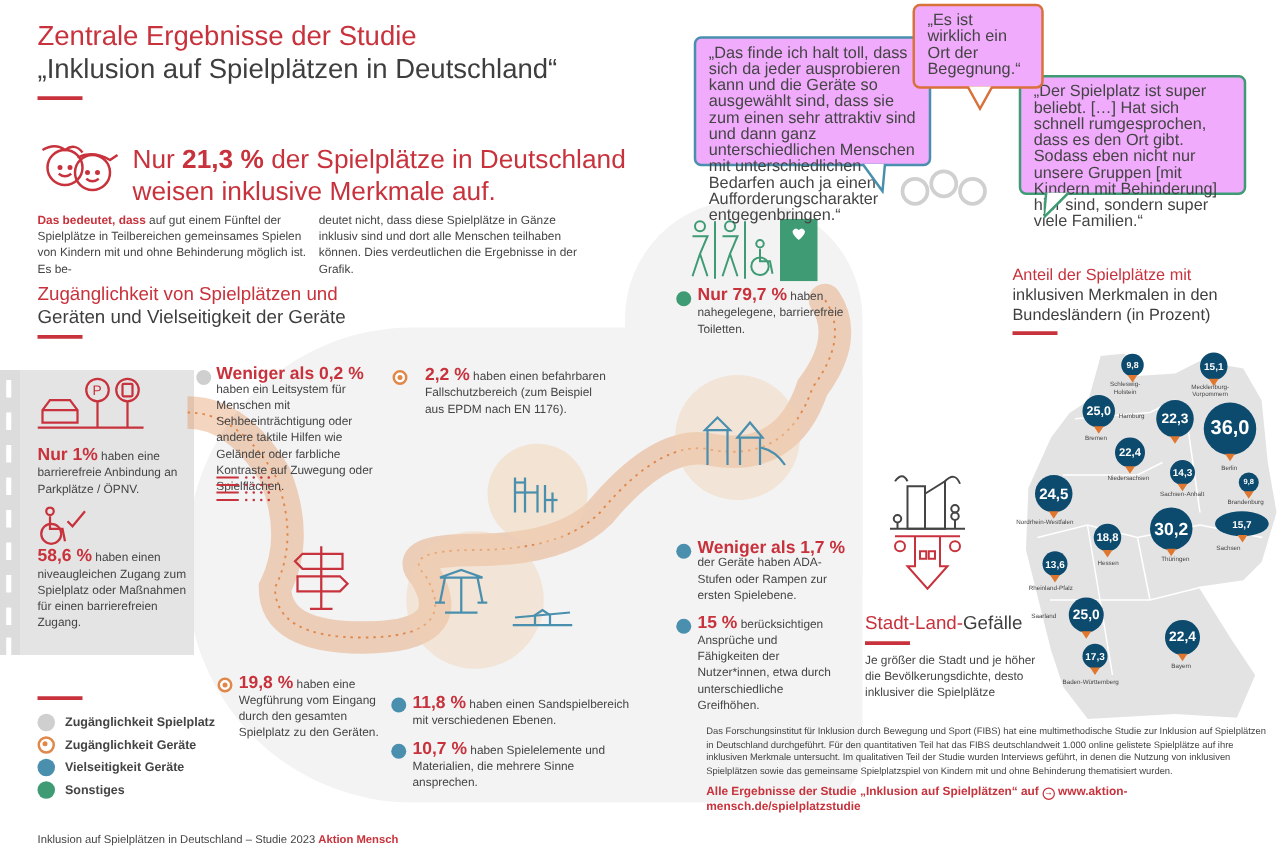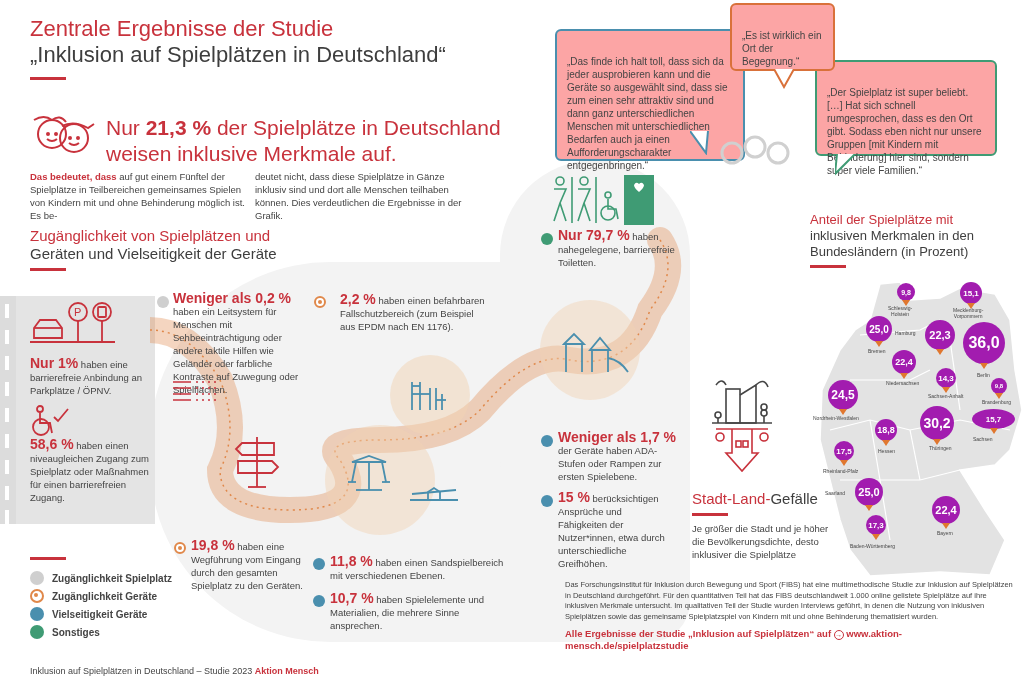--- a/index.html
+++ b/index.html
@@ -21,24 +21,24 @@
   .road-inner { position: absolute; left: 16px; top: 0; width: 139px; height: 228px; background: #e4e4e4; }
   .dash { position: absolute; left: 5px; width: 4px; height: 14px; background: #fff; }
   .stat { position: absolute; font-size: 9.5px; line-height: 13px; color: #444; }
   .stat .big { font-size: 14px; font-weight: bold; color: #c8323c; }
   .dot { position: absolute; width: 12px; height: 12px; border-radius: 50%; }
   .dot.grey { background: #cfcfcf; }
   .dot.blue { background: #4a8fae; }
   .dot.green { background: #3f9b74; }
   .dot.orange { background: #fff; border: 2px solid #e0884a; }
   .dot.orange::after { content: ""; position: absolute; left: 2px; top: 2px; width: 4px; height: 4px; border-radius: 50%; background: #e0884a; }
-  .bubble { position: absolute; background: #fca5a5; border-radius: 6px; font-size: 10px; line-height: 13px; color: #444; padding: 24px 10px; }
+  .bubble { position: absolute; background: #f0abfc; border-radius: 6px; font-size: 13px; line-height: 13px; color: #444; padding: 4px 10px; }
   .legend-item { position: absolute; left: 30px; font-size: 10px; font-weight: bold; color: #444; display: flex; align-items: center; gap: 8px; }
   .legend-item .dot { position: static; width: 14px; height: 14px; }
-  .pin { position: absolute; background: #a21caf; color: #fff; font-weight: bold; border-radius: 50%; display: flex; align-items: center; justify-content: center; }
+  .pin { position: absolute; background: #0c4a6e; color: #fff; font-weight: bold; border-radius: 50%; display: flex; align-items: center; justify-content: center; }
   .pin::after { content: ""; position: absolute; bottom: -5px; left: 50%; margin-left: -4px; border-left: 4px solid transparent; border-right: 4px solid transparent; border-top: 6px solid #e0772f; }
   .state { position: absolute; font-size: 5px; color: #444; text-align: center; white-space: nowrap; }
   .footer { left: 30px; top: 666px; font-size: 9px; color: #444; }
   .footer b { color: #c8323c; }
   .method { left: 565px; top: 580px; width: 450px; font-size: 7.5px; line-height: 10.5px; color: #444; }
   .cta { left: 565px; top: 628px; font-size: 9.5px; font-weight: bold; color: #c8323c; }
 </style>
 </head>
 <body>
 
@@ -275,21 +275,21 @@
 </div>
 <div class="legend-item" style="top:607px;">
   <span class="dot blue"></span>
     <span>Vielseitigkeit Geräte</span>
 </div>
 <div class="legend-item" style="top:625px;text-align:center;">
   <span class="dot green"></span>
     <span>Sonstiges</span>
 </div>
 
-<div class="bubble" style="left:555px; top:29px; width:190px; height:132px; border:2px solid #4a8fae;">„Das finde ich halt toll, dass sich da jeder ausprobieren kann und die Geräte so ausgewählt sind, dass sie zum einen sehr attraktiv sind und dann ganz unterschiedlichen Menschen mit unterschiedlichen Bedarfen auch ja einen Aufforderungscharakter entgegenbringen.“</div>
+<div class="bubble" style="left:555px; top:29px; width:190px; height:104px; border:2px solid #4a8fae;">„Das finde ich halt toll, dass sich da jeder ausprobieren kann und die Geräte so ausgewählt sind, dass sie zum einen sehr attraktiv sind und dann ganz unterschiedlichen Menschen mit unterschiedlichen Bedarfen auch ja einen Aufforderungscharakter entgegenbringen.“</div>
 <svg class="abs" style="left:690px; top:131px;" width="20" height="24">
     <path d="M0 0 L16 22 L18 0" fill="#fff" stroke="#4a8fae" stroke-width="2"></path>
   </svg>
 <div class="bubble" style="left:730px; top:3px; width:105px; height:68px; border:2px solid #d9713a; z-index:2;">„Es ist wirklich ein Ort der Begegnung.“</div>
 <svg class="abs" style="left:772px; top:69px; z-index:2;" width="24" height="20">
     <path d="M2 0 L12 18 L22 0" fill="#fff" stroke="#d9713a" stroke-width="2"></path>
   </svg>
 <div class="bubble" style="left:815px; top:60px; width:182px; height:96px; border:2px solid #3f9b74;">„Der Spielplatz ist super beliebt. […] Hat sich schnell rumgesprochen, dass es den Ort gibt. Sodass eben nicht nur unsere Gruppen [mit Kindern mit Behinderung] hier sind, sondern super viele Familien.“</div>
 <svg class="abs" style="left:835px; top:154px;" width="24" height="22">
     <path d="M2 0 L0 20 L20 0" fill="#fff" stroke="#3f9b74" stroke-width="2"></path>
@@ -370,21 +370,21 @@
 <div class="pin" style="left:991px; top:378px; width:16px; height:16px; font-size:6px;">9,8</div>
 <div class="state" style="left:982px; top:399px;">Brandenburg</div>
 <div class="pin" style="left:828px; top:380px; width:30px; height:30px; font-size:12px;">24,5</div>
 <div class="state" style="left:813px; top:415px;">Nordrhein-Westfalen</div>
 <div class="pin" style="left:920px; top:406px; width:34px; height:34px; font-size:14px;">30,2</div>
 <div class="state" style="left:929px; top:445px;">Thüringen</div>
 <div class="pin" style="left:875px; top:419px; width:22px; height:22px; font-size:9px;">18,8</div>
 <div class="state" style="left:878px; top:448px;">Hessen</div>
 <div class="pin" style="left:972px; top:409px; width:43px; height:20px; font-size:8px;">15,7</div>
 <div class="state" style="left:973px; top:436px;">Sachsen</div>
-<div class="pin" style="left:834px; top:441px; width:20px; height:20px; font-size:8px;">17,5</div>
+<div class="pin" style="left:834px; top:441px; width:20px; height:20px; font-size:8px;">13,6</div>
 <div class="state" style="left:823px; top:468px;">Rheinland-Pfalz</div>
 <div class="state" style="left:825px; top:490px;">Saarland</div>
 <div class="pin" style="left:855px; top:478px; width:28px; height:28px; font-size:11px;">25,0</div>
 <div class="pin" style="left:932px; top:496px; width:28px; height:28px; font-size:11px;">22,4</div>
 <div class="state" style="left:937px; top:530px;">Bayern</div>
 <div class="pin" style="left:866px; top:515px; width:20px; height:20px; font-size:8px;">17,3</div>
 <div class="state" style="left:850px; top:543px;">Baden-Württemberg</div>
 
 <div class="abs method">Das Forschungsinstitut für Inklusion durch Bewegung und Sport (FIBS) hat eine multimethodische Studie zur Inklusion auf Spielplätzen in Deutschland durchgeführt. Für den quantitativen Teil hat das FIBS deutschlandweit 1.000 online gelistete Spielplätze auf ihre inklusiven Merkmale untersucht. Im qualitativen Teil der Studie wurden Interviews geführt, in denen die Nutzung von inklusiven Spielplätzen sowie das gemeinsame Spielplatzspiel von Kindern mit und ohne Behinderung thematisiert wurden.</div>
 <div class="abs cta">

